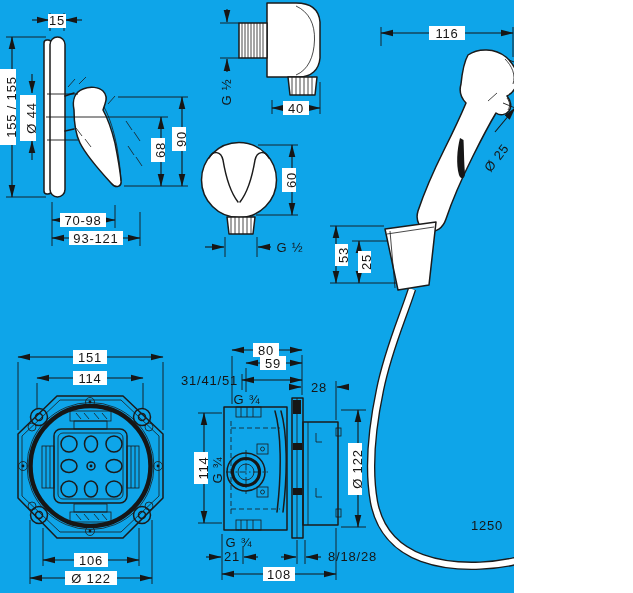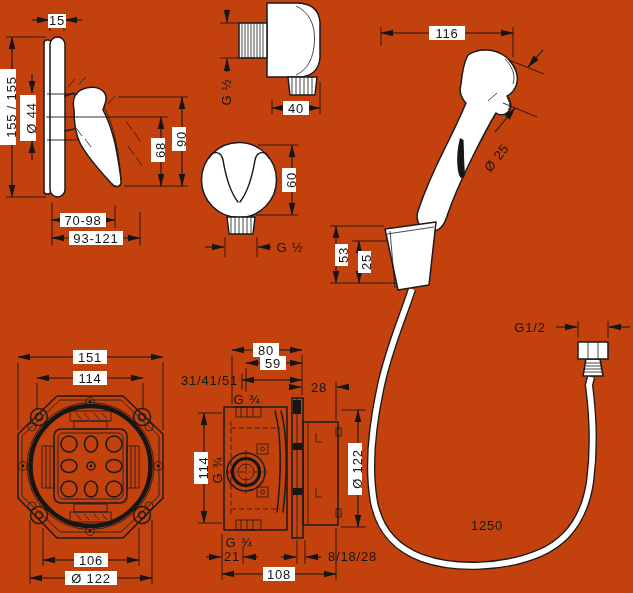--- a/index.html
+++ b/index.html
@@ -1,16 +1,16 @@
 <!DOCTYPE html>
 <html><head>
 <meta charset="utf-8">
 <style>
   html,body{margin:0;padding:0;background:#fff;}
-  .sheet{position:relative;width:633px;height:593px;background:#c2410c;overflow:hidden;
+  .sheet{position:relative;width:514px;height:593px;background:#0ea5e9;overflow:hidden;
          font-family:"Liberation Sans",sans-serif;text-align:right;}
   svg text{font-family:"Liberation Sans",sans-serif;font-size:13px;fill:#161616;letter-spacing:0.8px;}
   .part{stroke:#1b1b1b;fill:none;stroke-width:1.5;stroke-linejoin:round;stroke-linecap:round;}
   .thin{stroke:#1b1b1b;fill:none;stroke-width:0.8;}
   .dim{stroke:#161616;fill:none;stroke-width:1.1;}
   .ext{stroke:#161616;fill:none;stroke-width:0.9;}
   .wfill{fill:#ffffff;}
   .blk{fill:#161616;stroke:none;}
 </style>
 </head>

